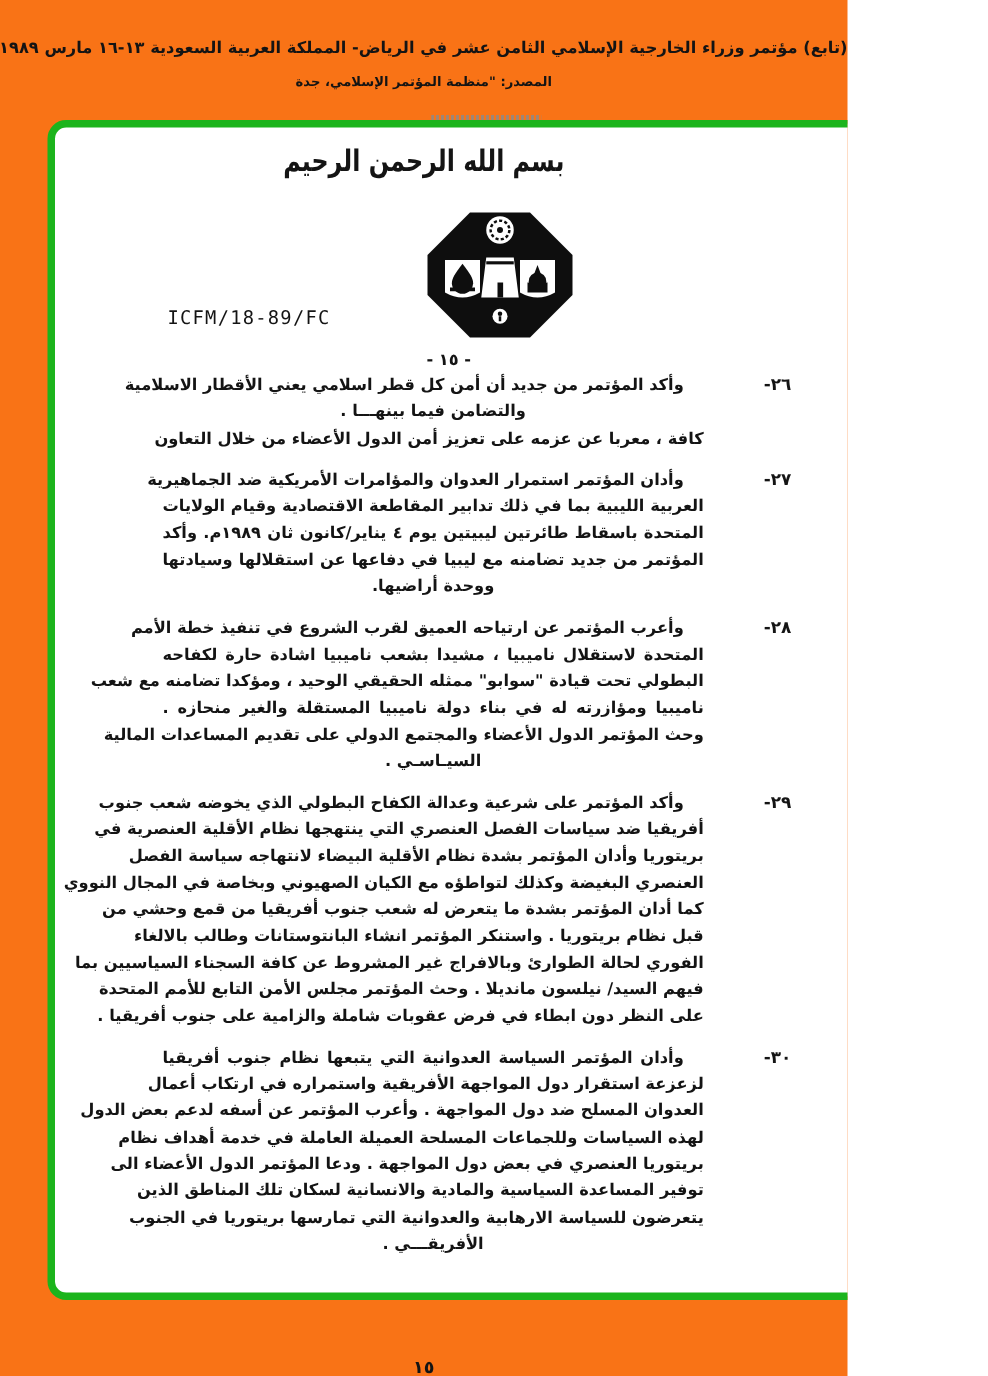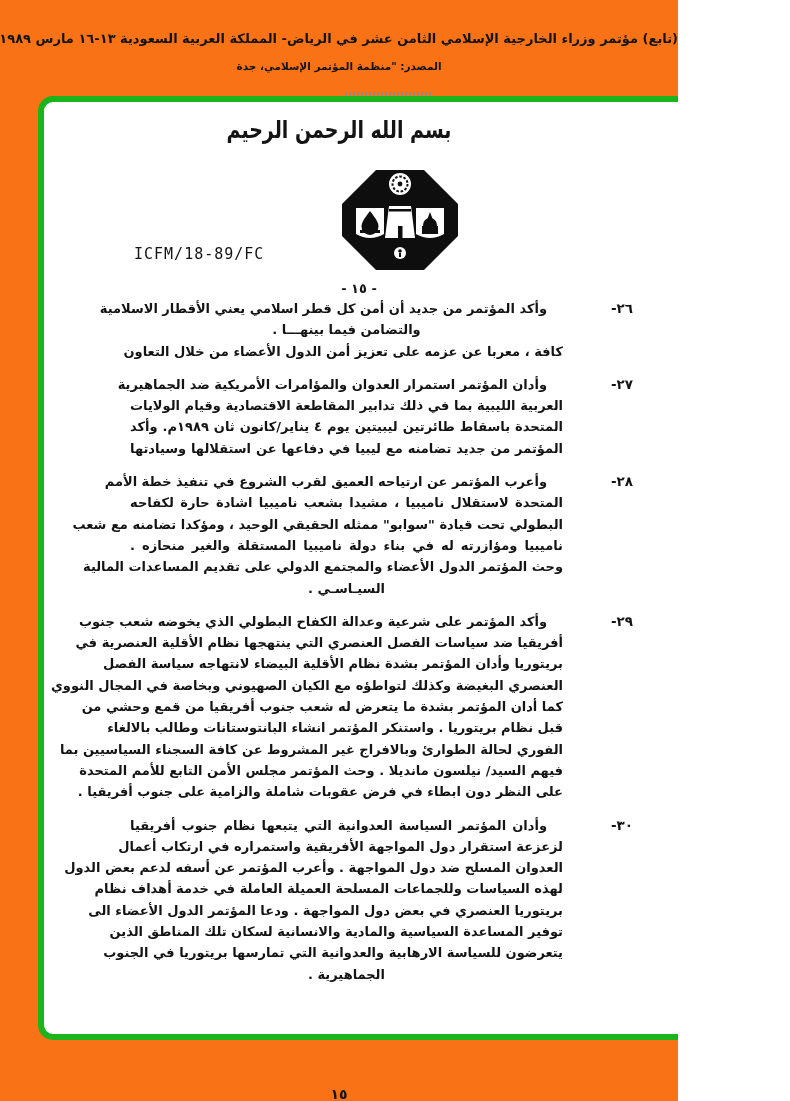--- a/index.html
+++ b/index.html
@@ -134,20 +134,21 @@
         <div class="line first">وأكد المؤتمر من جديد أن أمن كل قطر اسلامي يعني الأقطار الاسلامية</div>
         <div class="line short">والتضامن فيما بينهـــا .</div>
         <div class="line">كافة ، معربا عن عزمه على تعزيز أمن الدول الأعضاء من خلال التعاون</div>
       </div>
       <div class="para" dir="rtl">
         <span class="pnum">٢٧-</span>
         <div class="line first">وأدان المؤتمر استمرار العدوان والمؤامرات الأمريكية ضد الجماهيرية</div>
         <div class="line">العربية الليبية بما في ذلك تدابير المقاطعة الاقتصادية وقيام الولايات</div>
         <div class="line">المتحدة باسقاط طائرتين ليبيتين يوم ٤ يناير/كانون ثان ١٩٨٩م. وأكد</div>
         <div class="line">المؤتمر من جديد تضامنه مع ليبيا في دفاعها عن استقلالها وسيادتها</div>
+        <div class="line short">ووحدة أراضيها.</div>
       </div>
       <div class="para" dir="rtl">
         <span class="pnum">٢٨-</span>
         <div class="line first">وأعرب المؤتمر عن ارتياحه العميق لقرب الشروع في تنفيذ خطة الأمم</div>
         <div class="line">المتحدة لاستقلال ناميبيا ، مشيدا بشعب ناميبيا اشادة حارة لكفاحه</div>
         <div class="line">البطولي تحت قيادة "سوابو" ممثله الحقيقي الوحيد ، ومؤكدا تضامنه مع شعب</div>
         <div class="line">ناميبيا ومؤازرته له في بناء دولة ناميبيا المستقلة والغير منحازه .</div>
         <div class="line">وحث المؤتمر الدول الأعضاء والمجتمع الدولي على تقديم المساعدات المالية</div>
         <div class="line short">السيـاسـي .</div>
       </div>
@@ -165,19 +166,19 @@
       </div>
       <div class="para" dir="rtl">
         <span class="pnum">٣٠-</span>
         <div class="line first">وأدان المؤتمر السياسة العدوانية التي يتبعها نظام جنوب أفريقيا</div>
         <div class="line">لزعزعة استقرار دول المواجهة الأفريقية واستمراره في ارتكاب أعمال</div>
         <div class="line">العدوان المسلح ضد دول المواجهة . وأعرب المؤتمر عن أسفه لدعم بعض الدول</div>
         <div class="line">لهذه السياسات وللجماعات المسلحة العميلة العاملة في خدمة أهداف نظام</div>
         <div class="line">بريتوريا العنصري في بعض دول المواجهة . ودعا المؤتمر الدول الأعضاء الى</div>
         <div class="line">توفير المساعدة السياسية والمادية والانسانية لسكان تلك المناطق الذين</div>
         <div class="line">يتعرضون للسياسة الارهابية والعدوانية التي تمارسها بريتوريا في الجنوب</div>
-        <div class="line short">الجماهيرية .</div>
+        <div class="line short">الأفريقـــي .</div>
       </div>
     </div>
 
   <div class="pnum-bottom">١٥</div>
 
 </div>
 
 </body></html>

